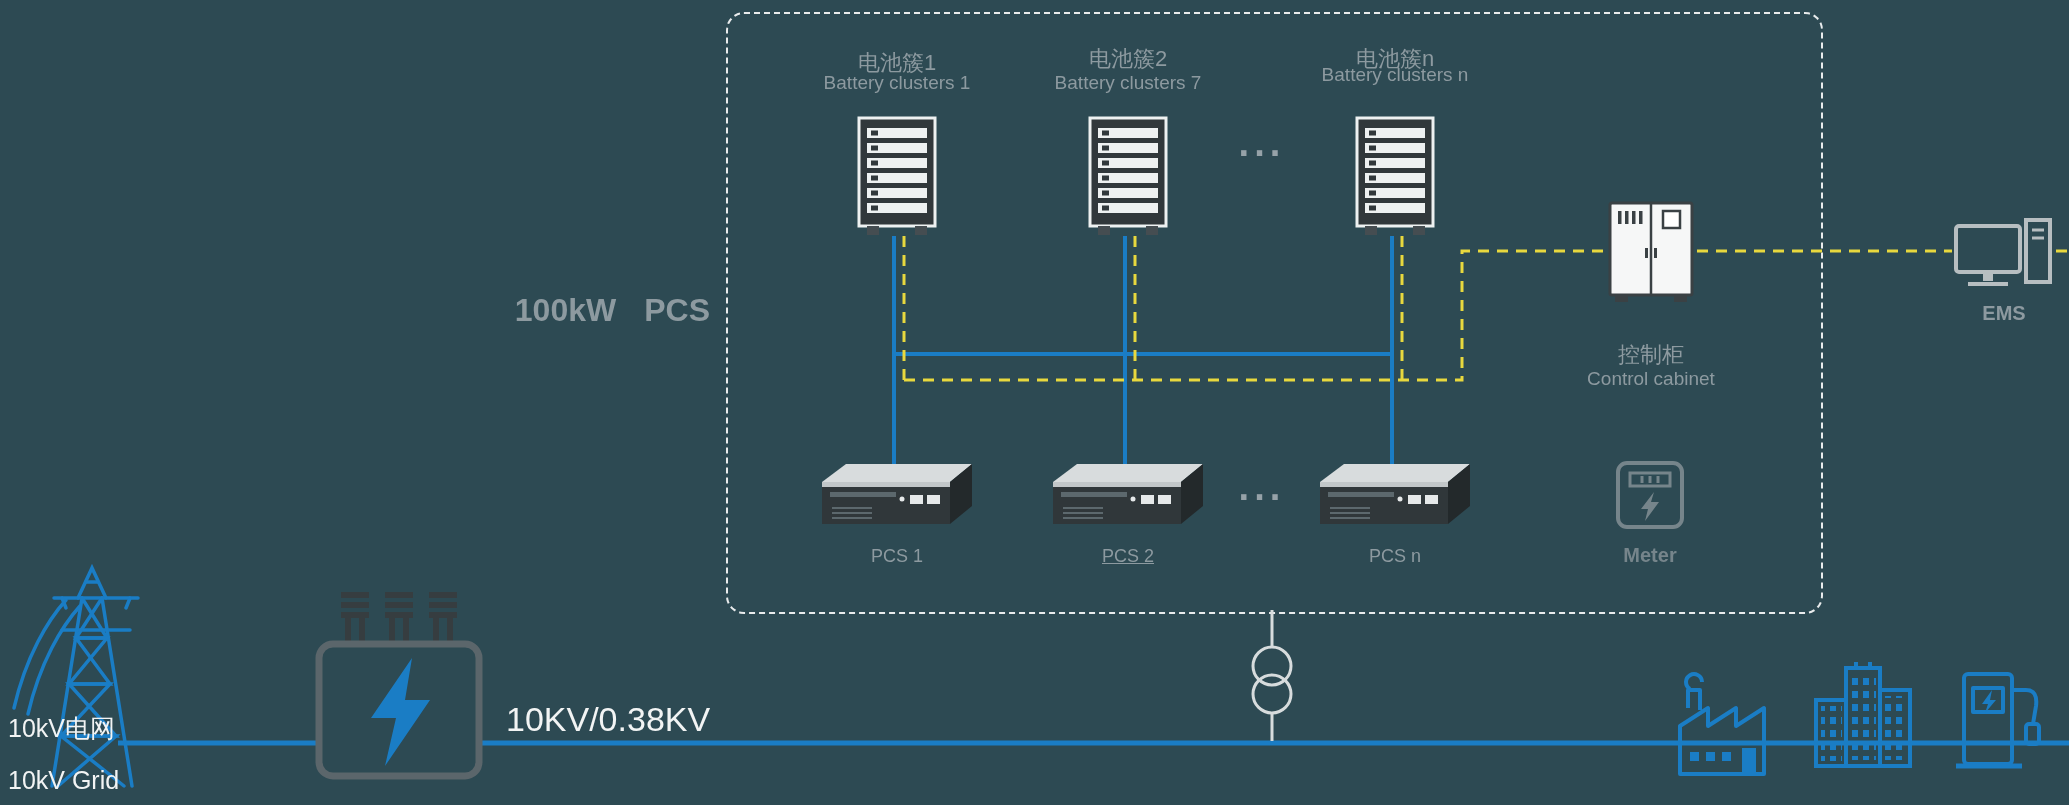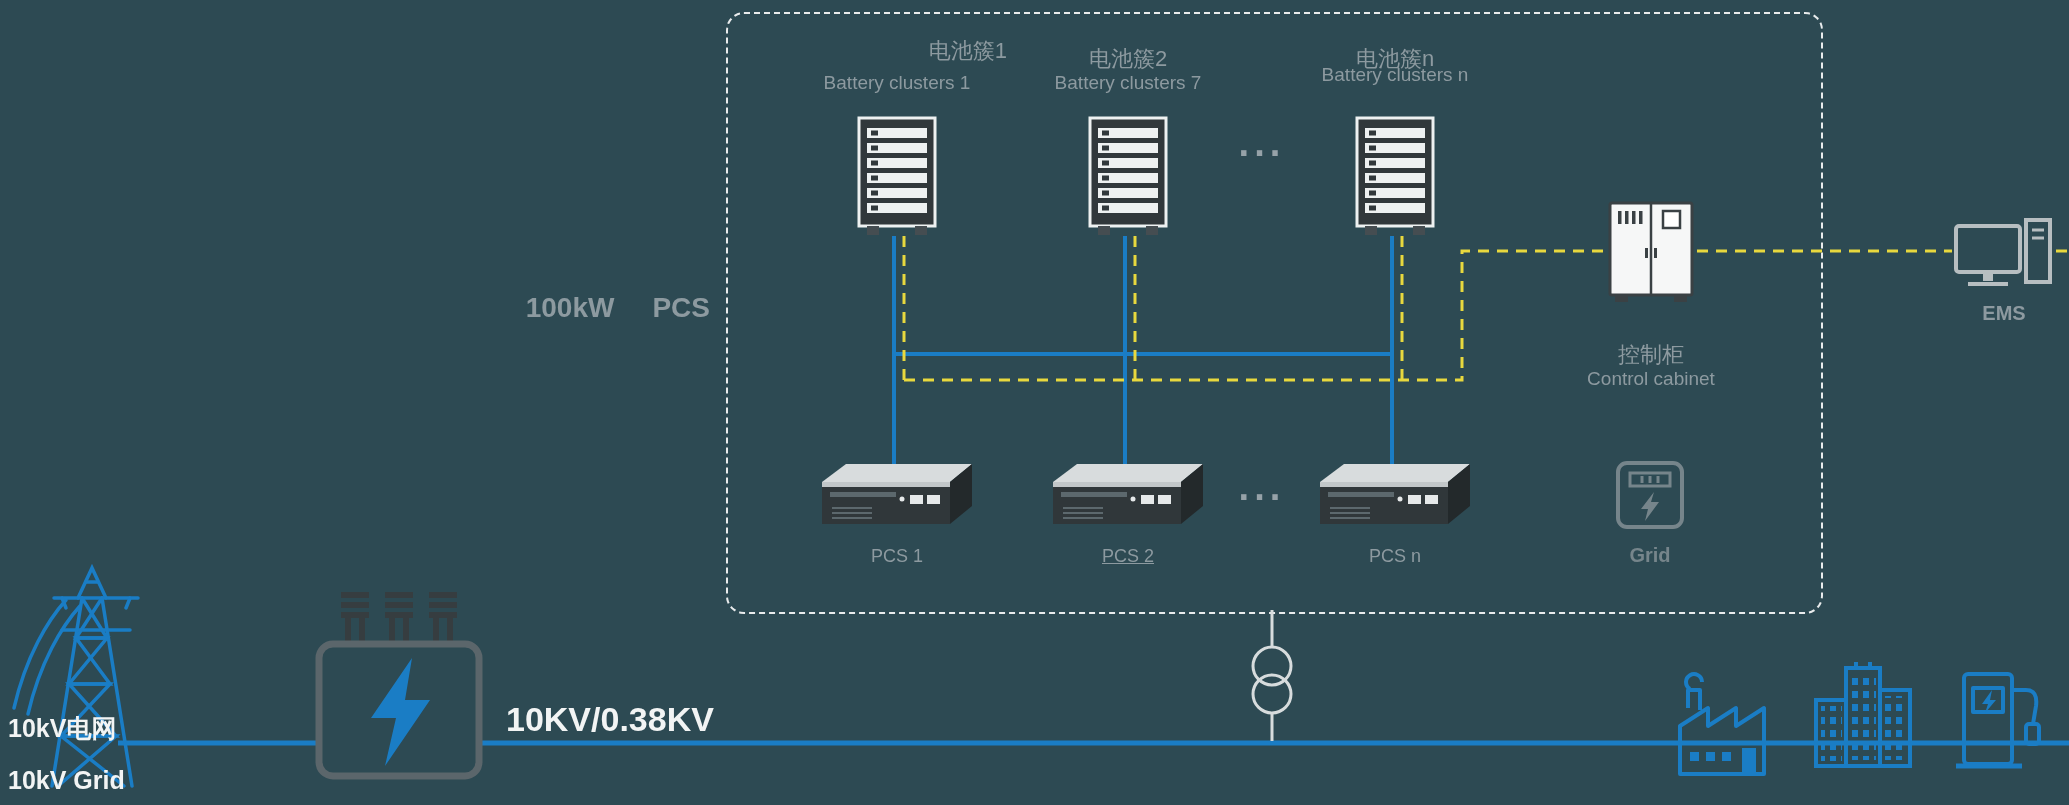--- a/index.html
+++ b/index.html
@@ -10,23 +10,23 @@
   .abs{position:absolute;}
   .z1{z-index:1;} .z2{z-index:2;} .z3{z-index:3;}
   #system-box{
     left:726px;top:12px;width:1093px;height:598px;
     border:2.5px dashed #e9eced;border-radius:18px;z-index:0;
   }
   .lbl{color:#8d9aa0;text-align:center;white-space:nowrap;}
   .lbl-zh{font-size:22px;}
   .lbl-en{font-size:19px;}
   .lbl-strong{color:#8d9aa0;font-weight:700;}
-  .lbl-white{color:#f2f4f4;font-weight:700;}
+  .lbl-white{color:#f2f4f4;font-weight:400;}
   .dots{color:#96a2a8;font-size:38px;font-weight:700;letter-spacing:3px;line-height:1;}
-  .group-label{display:flex;gap:38px;justify-content:flex-end;font-size:28px;text-align:center;}
+  .group-label{display:flex;gap:28px;justify-content:flex-end;font-size:32px;text-align:center;}
   .pcs-label{font-size:18px;}
   .meter-label{color:#76858b;font-size:20px;font-weight:700;}
   .ems-label{font-size:20px;}
   .ratio-label{font-size:34px;}
   .grid-label{font-size:25px;}
   svg{display:block;}
 </style>
 </head>
 <body>
 
@@ -56,21 +56,21 @@
       <circle cx="1272" cy="694" r="19"></circle>
       <line x1="1272" y1="713" x2="1272" y2="741"></line>
     </g>
   </svg>
 
   <div class="abs z3 lbl lbl-strong group-label" style="left:495px;top:292px;width:215px;">
     <span>100kW</span>
     <span>PCS</span>
   </div>
 
-  <div class="abs z3 lbl lbl-zh" style="left:787px;top:36px;width:220px;text-align:right;">电池簇1</div>
+  <div class="abs z3 lbl lbl-zh" style="left:787px;top:48px;width:220px;">电池簇1</div>
   <div class="abs z3 lbl lbl-en" style="left:787px;top:72px;width:220px;text-align:center;">Battery clusters 1</div>
   <div class="abs z3 lbl lbl-zh" style="left:1018px;top:44px;width:220px;">电池簇2</div>
   <div class="abs z3 lbl lbl-en" style="left:1018px;top:72px;width:220px;">Battery clusters 7</div>
   <div class="abs z3 lbl lbl-zh" style="left:1285px;top:44px;width:220px;">电池簇n</div>
   <div class="abs z3 lbl lbl-en" style="left:1285px;top:64px;width:220px;">Battery clusters n</div>
 
   <svg class="abs z2" style="left:855px;top:116px;" width="84" height="122" viewBox="0 0 84 122">
     <rect x="4" y="2" width="76" height="108" fill="#31383b" stroke="#eef1f1" stroke-width="3"></rect>
     <g fill="#eef1f1">
       <rect x="12" y="12" width="60" height="10"></rect>
@@ -215,21 +215,21 @@
   <div class="abs z3 lbl lbl-en" style="left:1541px;top:368px;width:220px;">Control cabinet</div>
 
   <svg class="abs z2" style="left:1615px;top:460px;" width="70" height="70" viewBox="0 0 70 70">
     <rect x="3" y="3" width="64" height="64" rx="9" fill="none" stroke="#76858b" stroke-width="4"></rect>
     <rect x="15" y="13" width="40" height="13" fill="none" stroke="#76858b" stroke-width="3"></rect>
     <line x1="27" y1="16" x2="27" y2="23" stroke="#76858b" stroke-width="3"></line>
     <line x1="35" y1="16" x2="35" y2="23" stroke="#76858b" stroke-width="3"></line>
     <line x1="43" y1="16" x2="43" y2="23" stroke="#76858b" stroke-width="3"></line>
     <polygon points="39,32 26,49 33,49 30,61 44,42 36,42" fill="#76858b"></polygon>
   </svg>
-  <div class="abs z3 lbl meter-label" style="left:1580px;top:544px;width:140px;">Grid</div>
+  <div class="abs z3 lbl meter-label" style="left:1580px;top:544px;width:140px;">Meter</div>
 
   <svg class="abs z2" style="left:1954px;top:218px;" width="100" height="78" viewBox="0 0 100 78">
     <rect x="72" y="2" width="24" height="62" fill="none" stroke="#b7bec1" stroke-width="4"></rect>
     <line x1="78" y1="12" x2="90" y2="12" stroke="#b7bec1" stroke-width="3"></line>
     <line x1="78" y1="20" x2="90" y2="20" stroke="#b7bec1" stroke-width="3"></line>
     <rect x="2" y="8" width="64" height="46" rx="3" fill="#2d4a53" stroke="#b7bec1" stroke-width="4"></rect>
     <rect x="29" y="54" width="10" height="9" fill="#b7bec1"></rect>
     <line x1="14" y1="66" x2="54" y2="66" stroke="#b7bec1" stroke-width="4"></line>
   </svg>
   <div class="abs z3 lbl lbl-strong ems-label" style="left:1934px;top:302px;width:140px;text-align:center;">EMS</div>

